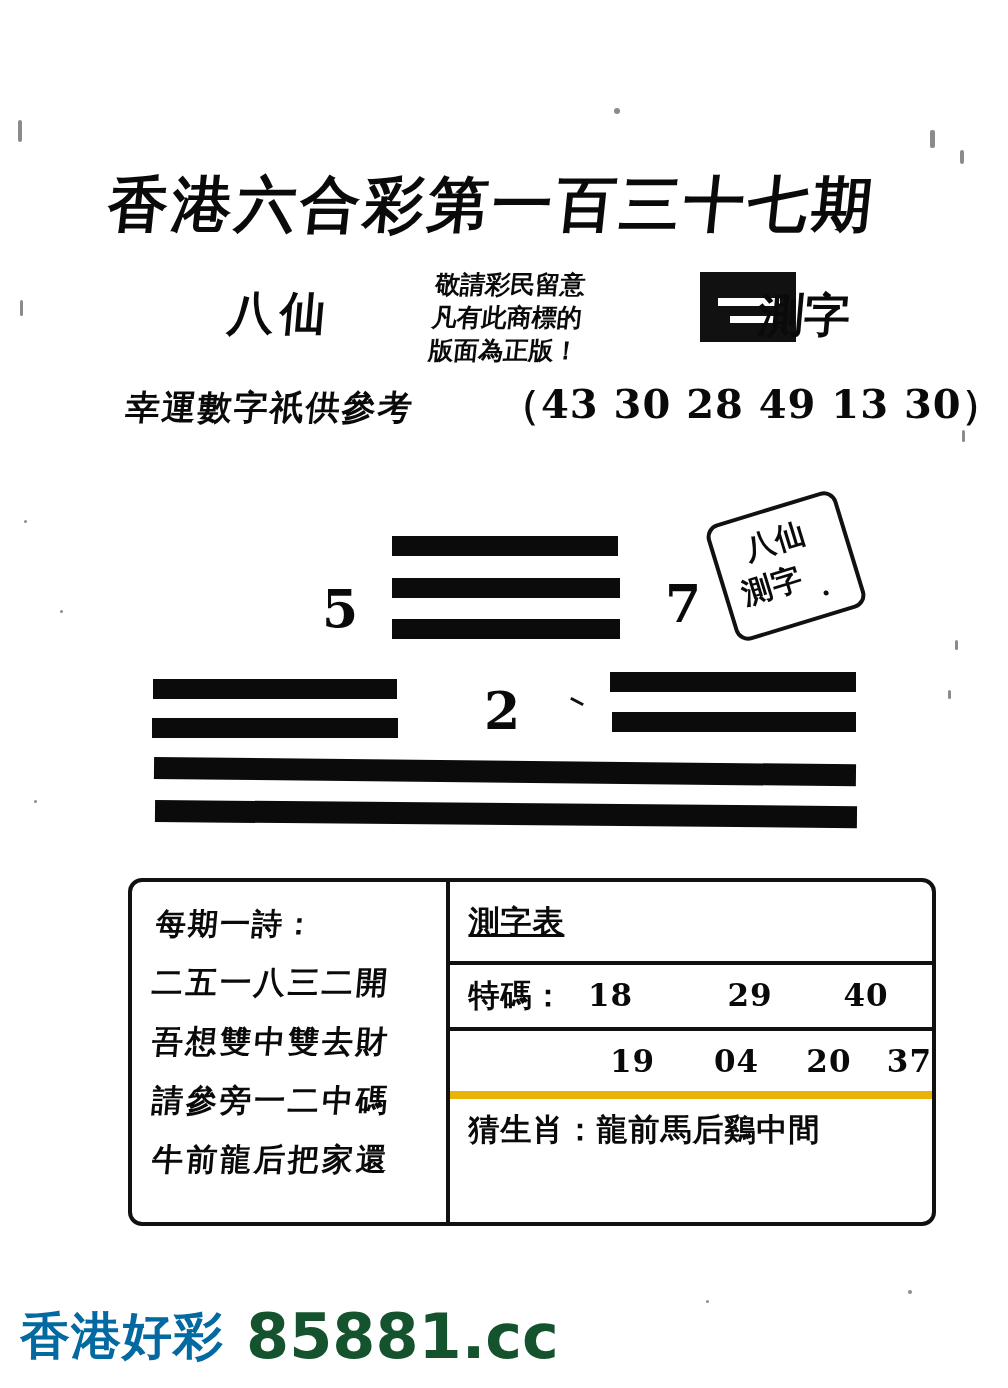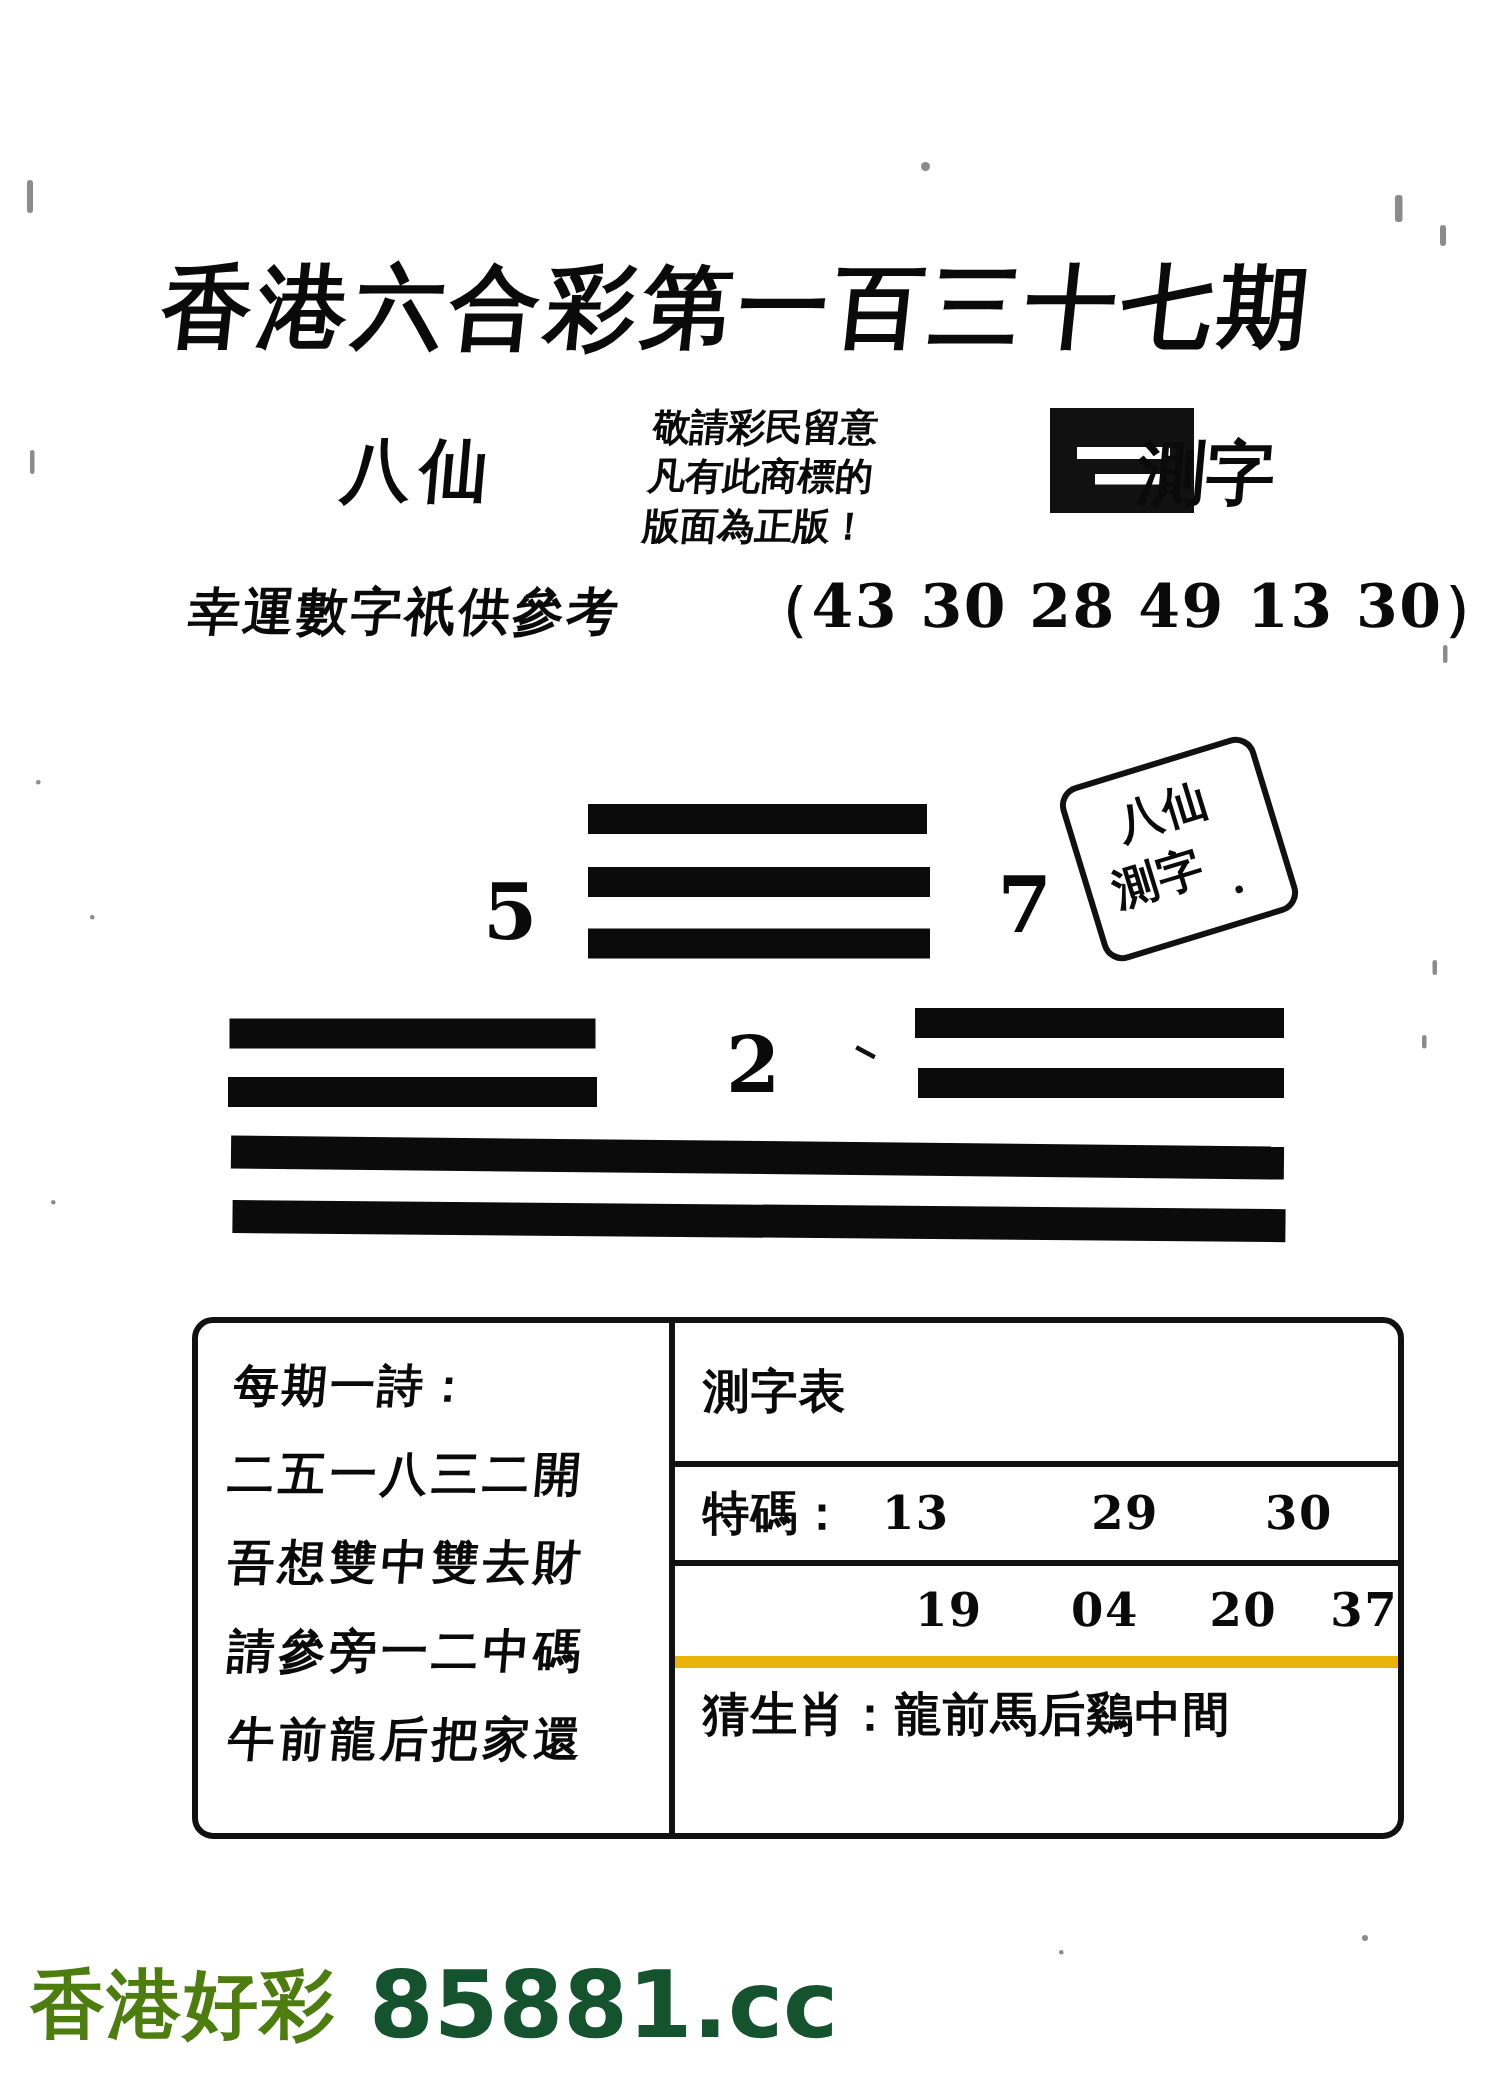--- a/index.html
+++ b/index.html
@@ -230,39 +230,39 @@
     box-sizing: border-box;
     border-bottom: 4px solid #111;
     padding-left: 18px;
     display: flex;
     align-items: center;
     font-size: 31px;
     font-weight: 700;
     letter-spacing: 1px;
     white-space: pre;
   }
-  .rcell.r0 { height: 96px; border-bottom: 4px solid #111; }
+  .rcell.r0 { height: 83px; border-bottom: 4px solid #111; text-decoration: underline; }
   .rcell.r1 { height: 66px; }
   .rcell.r2 { height: 66px; }
   .rcell.r3 { height: 68px; border-bottom: 8px solid #eab308; }
   .rcell.r4 { height: 62px; border-bottom: none; }
 
   
   .footer {
     position: absolute;
     left: 20px;
     top: 1300px;
     display: flex;
     align-items: center;
     gap: 22px;
   }
   .footer-cn {
     font-size: 50px;
     font-weight: 700;
-    color: #4d7c0f;
+    color: #0369a1;
     letter-spacing: 1px;
     font-family: Liberation Serif, serif;
   }
   .footer-url {
     font-size: 62px;
     font-weight: 700;
     color: #14532d;
     font-family: "DejaVu Sans", "Liberation Sans", sans-serif;
   }
 </style>
@@ -325,21 +325,21 @@
 <div class="table-wrap">
   <div class="tcol-left">
     <div class="poem-title">每期一詩：</div>
     <div class="poem-line">二五一八三二開</div>
     <div class="poem-line">吾想雙中雙去財</div>
     <div class="poem-line">請參旁一二中碼</div>
     <div class="poem-line">牛前龍后把家還</div>
   </div>
   <div class="tcol-right">
     <div class="rcell r0">測字表</div>
-    <div class="rcell r1">特碼：  13        29      30</div>
+    <div class="rcell r1">特碼：  18        29      40</div>
     <div class="rcell r3">            19     04    20   37</div>
     <div class="rcell r4">猜生肖：龍前馬后鷄中間</div>
   </div>
 </div>
 
 <div class="footer">
   <span class="footer-cn">香港好彩</span>
   <span class="footer-url">85881.cc</span>
 </div>
 

